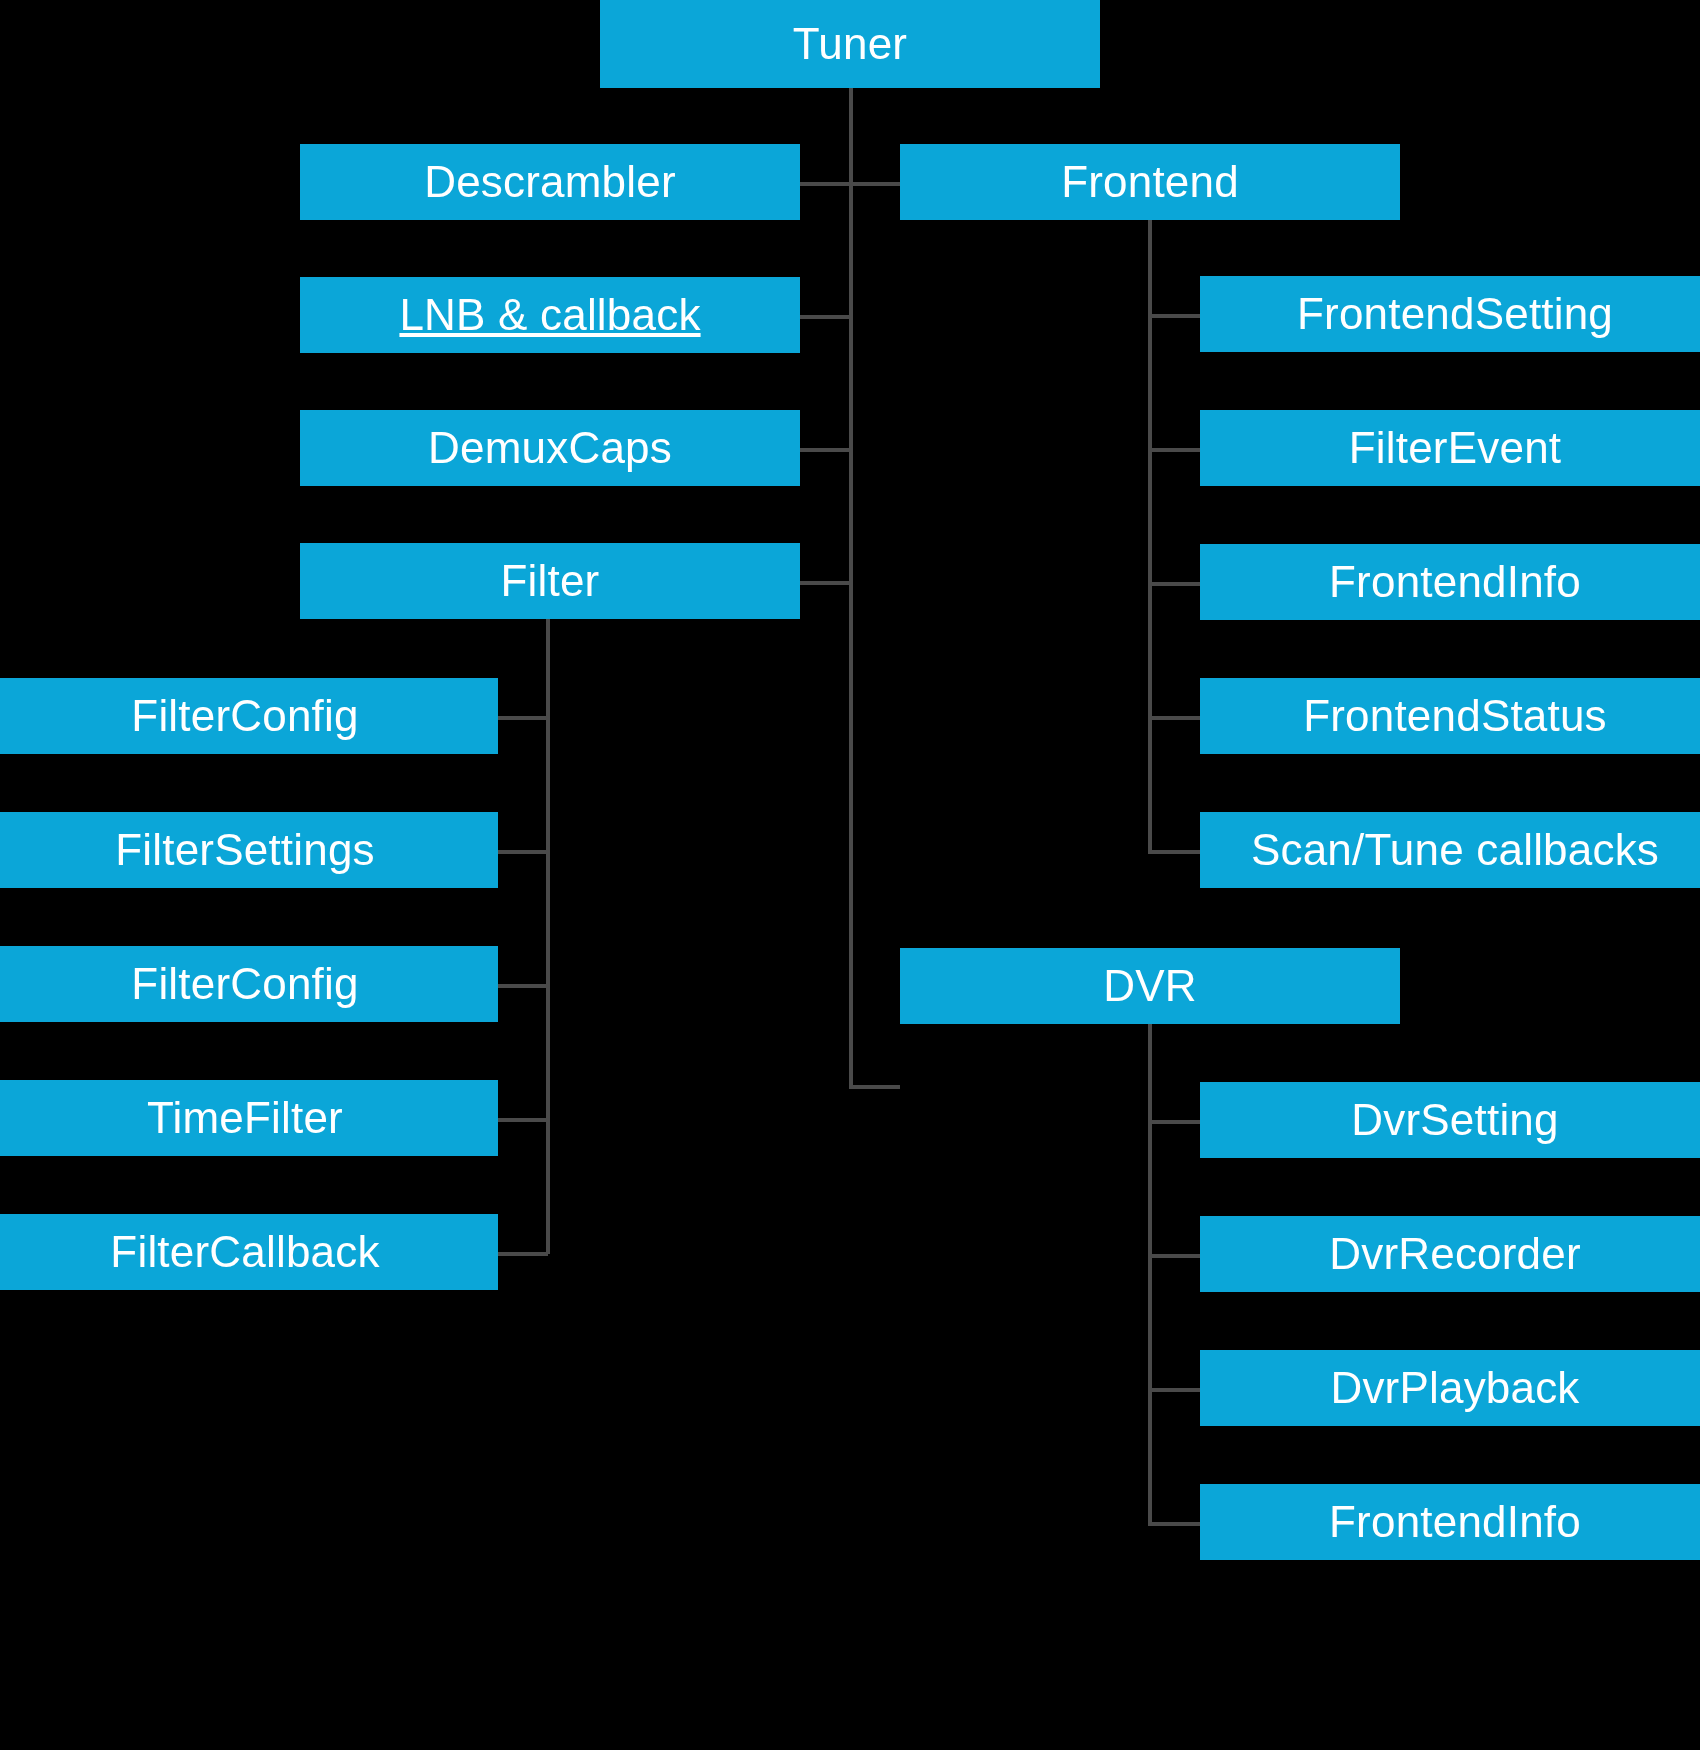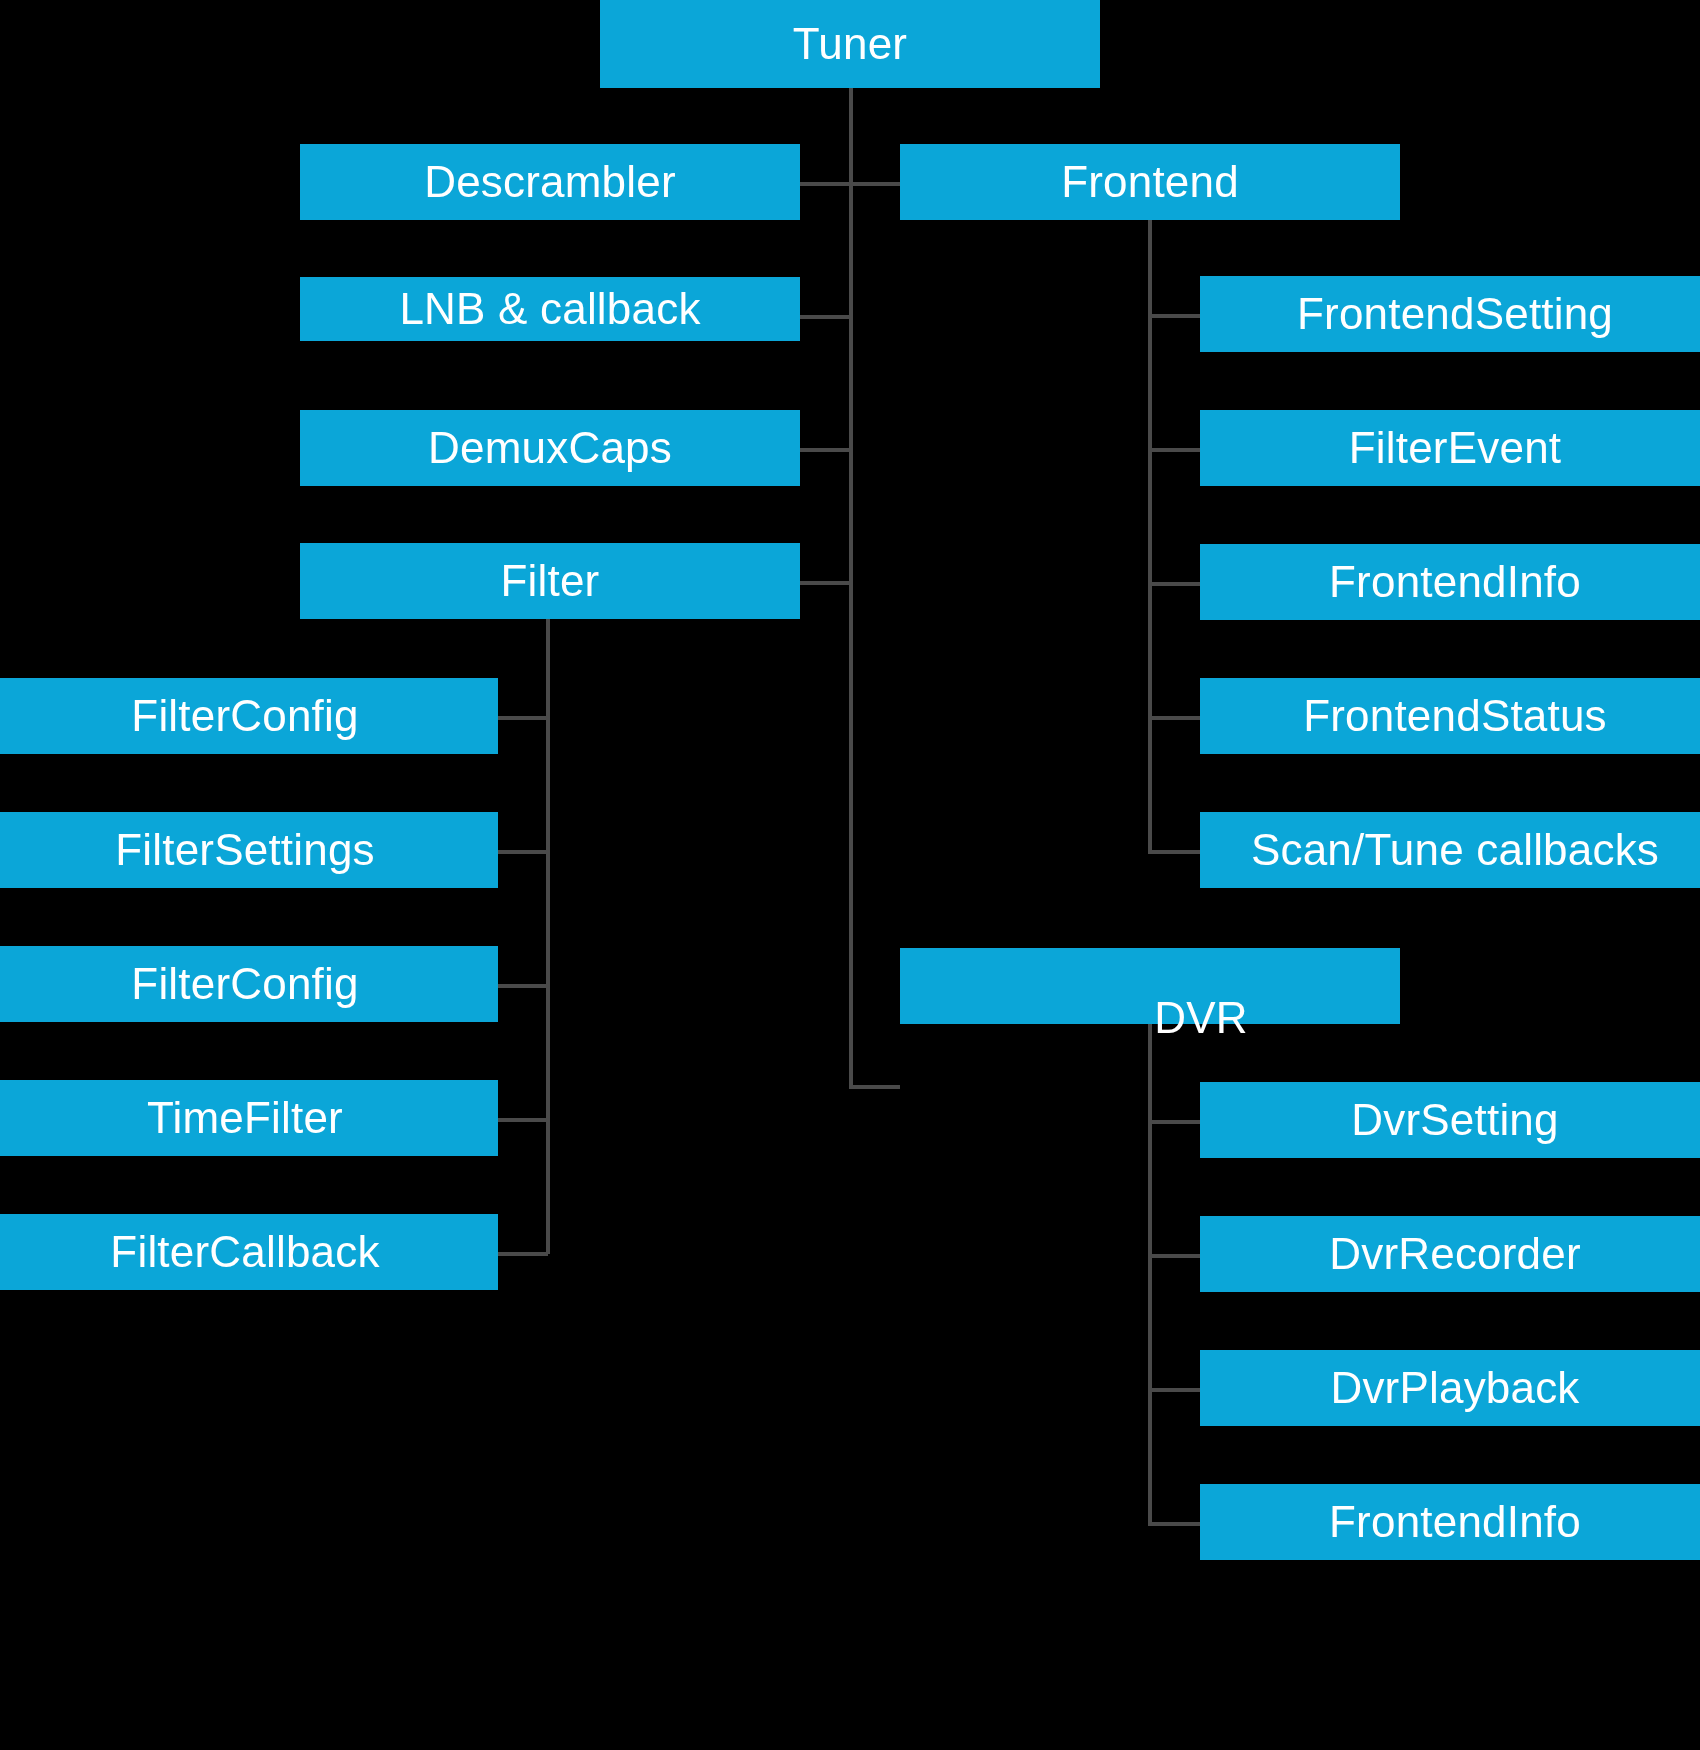--- a/index.html
+++ b/index.html
@@ -79,21 +79,21 @@
   <div class="edge h" style="left:1148px; top:1522px; width:52px;"></div>
 
   <div class="node" style="left:600px; top:0px; width:500px; height:88px;">
     <span class="node-label">Tuner</span>
   </div>
 
   <div class="node" style="left:300px; top:144px; width:500px; height:76px;text-align:right;">
     <span class="node-label">Descrambler</span>
   </div>
 
-  <div class="node" style="left:300px; top:277px; width:500px; height:64px;">
+  <div class="node" style="left:300px; top:277px; width:500px; height:76px;text-decoration:underline;">
     <span class="node-label">LNB &amp; callback</span>
   </div>
 
   <div class="node" style="left:300px; top:410px; width:500px; height:76px;align-items:center;">
     <span class="node-label">DemuxCaps</span>
   </div>
 
   <div class="node" style="left:900px; top:144px; width:500px; height:76px;">
     <span class="node-label">Frontend</span>
   </div>
@@ -153,17 +153,17 @@
   </div>
 
   <div class="node" style="left:1200px; top:1350px; width:510px; height:76px;">
     <span class="node-label">DvrPlayback</span>
   </div>
 
   <div class="node" style="left:1200px; top:1484px; width:510px; height:76px;">
     <span class="node-label">FrontendInfo</span>
   </div>
 
-  <div class="node" style="left:951px; top:948px; width:500px; height:76px; background:transparent;margin-top:32px;">
+  <div class="node" style="left:900px; top:948px; width:500px; height:76px; background:transparent;">
     <span class="node-label">DVR</span>
   </div>
 
 </div>
 
 </body></html>

